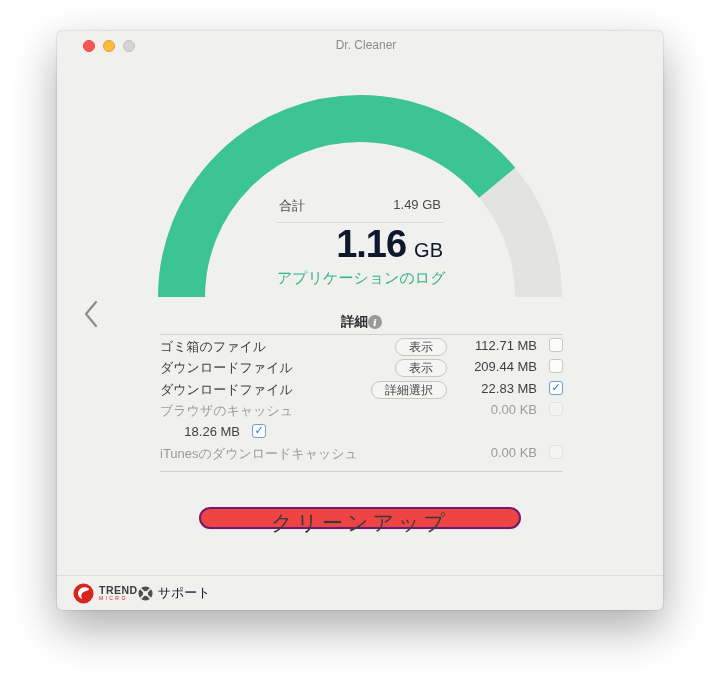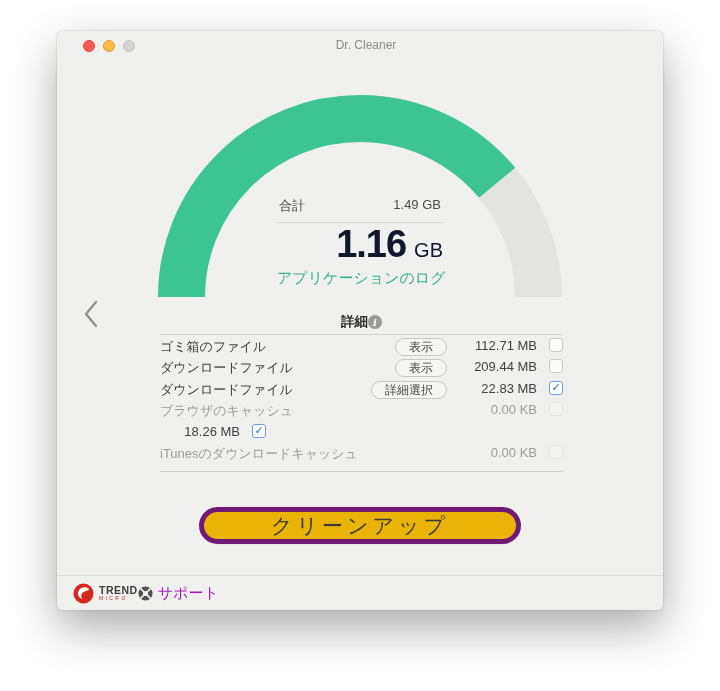--- a/index.html
+++ b/index.html
@@ -54,36 +54,36 @@
   .row.disabled .row-value { color:#9b9b99; }
   .checkbox { width:14px; height:14px; margin-left:12px; border-radius:3px;
               background:#fcfcfa; border:1px solid #c9c9c7; cursor:pointer;
               display:flex; align-items:center; justify-content:center; }
   .checkbox.checked { border:1px solid #6f9fd8; background:#fdfdfd;
                       color:#2e6fbe; font-size:11px; font-weight:bold; }
   .checkbox.checked::after { content:"✓"; }
   .checkbox.off-disabled { border:1px solid #e3e3e1; background:#f3f3f1; }
 
   
-  .cleanup-btn { position:absolute; left:142px; top:476px; width:322px; height:37px;
-                 border-radius:19px; background:#eab308; border:5px solid #701a75;
+  .cleanup-btn { position:absolute; left:142px; top:476px; width:322px; height:22px;
+                 border-radius:19px; background:#ef4444; border:2px solid #701a75;
                  font-size:21px; letter-spacing:4px; color:#3a3a3a; cursor:pointer;
                  box-shadow:0 1px 1px rgba(0,0,0,.04);
                  font-family:"Liberation Sans","DejaVu Sans",sans-serif; }
 
   
   .footer { position:absolute; left:0; right:0; bottom:0; height:35px;
             border-top:1px solid #dcdcda; display:flex; align-items:center;
             justify-content:flex-start; padding:0 16px; }
   .brand { display:flex; align-items:center; }
   .brand-text { margin-left:5px; line-height:1; }
   .brand-line1 { font-size:10.5px; font-weight:bold; color:#3b3b3b; letter-spacing:.5px; }
   .brand-line2 { font-size:5px; color:#cc2027; letter-spacing:2.4px; margin-top:1px; }
   .support { display:flex; align-items:center; gap:5px; cursor:pointer; }
-  .support-label { font-size:15px; color:#a21caf; }
+  .support-label { font-size:13px; color:#0f172a; }
 </style>
 </head>
 <body>
 
 <div class="window">
 
   <div class="titlebar">
     <div class="lights">
       <div class="light red"></div>
       <div class="light yellow"></div>

